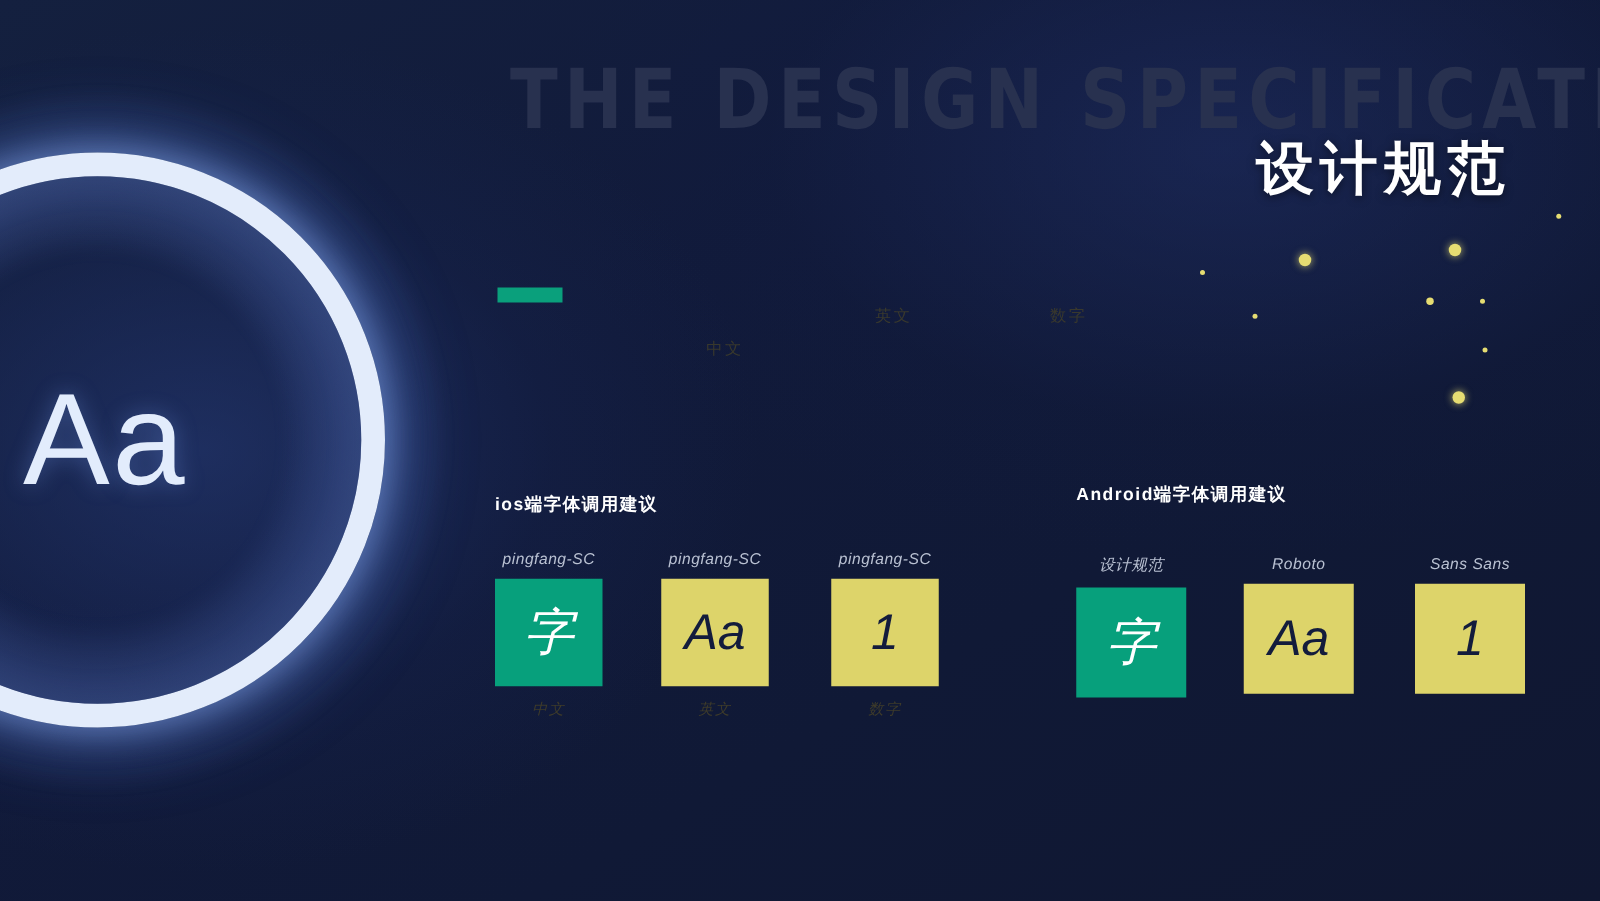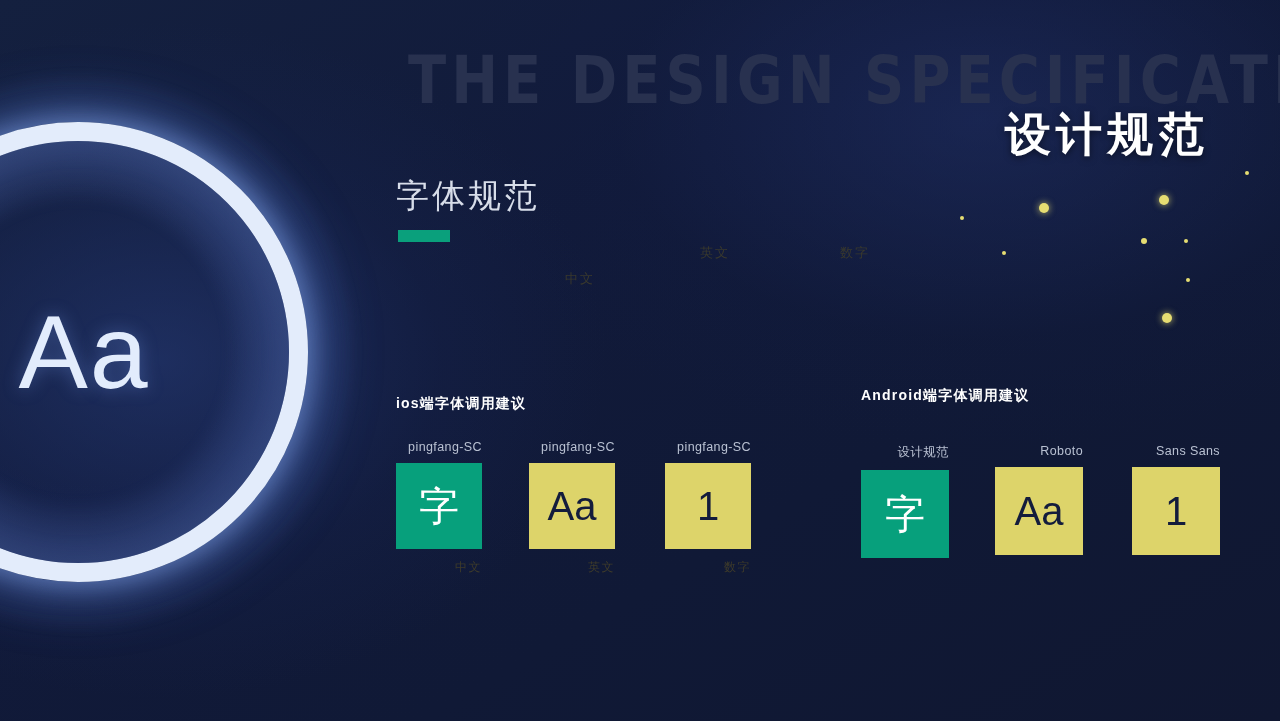--- a/index.html
+++ b/index.html
@@ -152,21 +152,22 @@
     position: absolute;
     font-size: 14px;
     font-weight: 700;
     color: #ffffff;
     letter-spacing: 1.2px;
     white-space: nowrap;
   }
   .font-card-group { position: absolute; }
   .font-card {
     position: absolute;
-    text-align: right;
+    text-align: center;
+    font-style: italic;
   }
   .font-card .card-label {
     font-size: 12.5px;
     color: #b9c1d2;
     letter-spacing: 0.4px;
     margin-bottom: 9px;
     white-space: nowrap;
   }
   .font-card .swatch {
     display: flex;
@@ -218,21 +219,20 @@
 
   <div class="section-title">设计规范</div>
 
   <div class="ring-wrap">
     <div class="ring-glow"></div>
     <div class="ring"></div>
     <div class="ring-inner-shade"></div>
     <div class="ring-label">Aa</div>
   </div>
 
-  <div class="content-heading">字体规范</div>
   <div class="heading-rule"></div>
 
 
   <div id="watermark-layer">
       <div class="watermark" style="left: 565px; top: 270px;">中文</div>
       <div class="watermark" style="left: 700px; top: 244px;">英文</div>
       <div class="watermark" style="left: 840px; top: 244px;">数字</div>
     </div>
 
   <div id="platform-layer">

